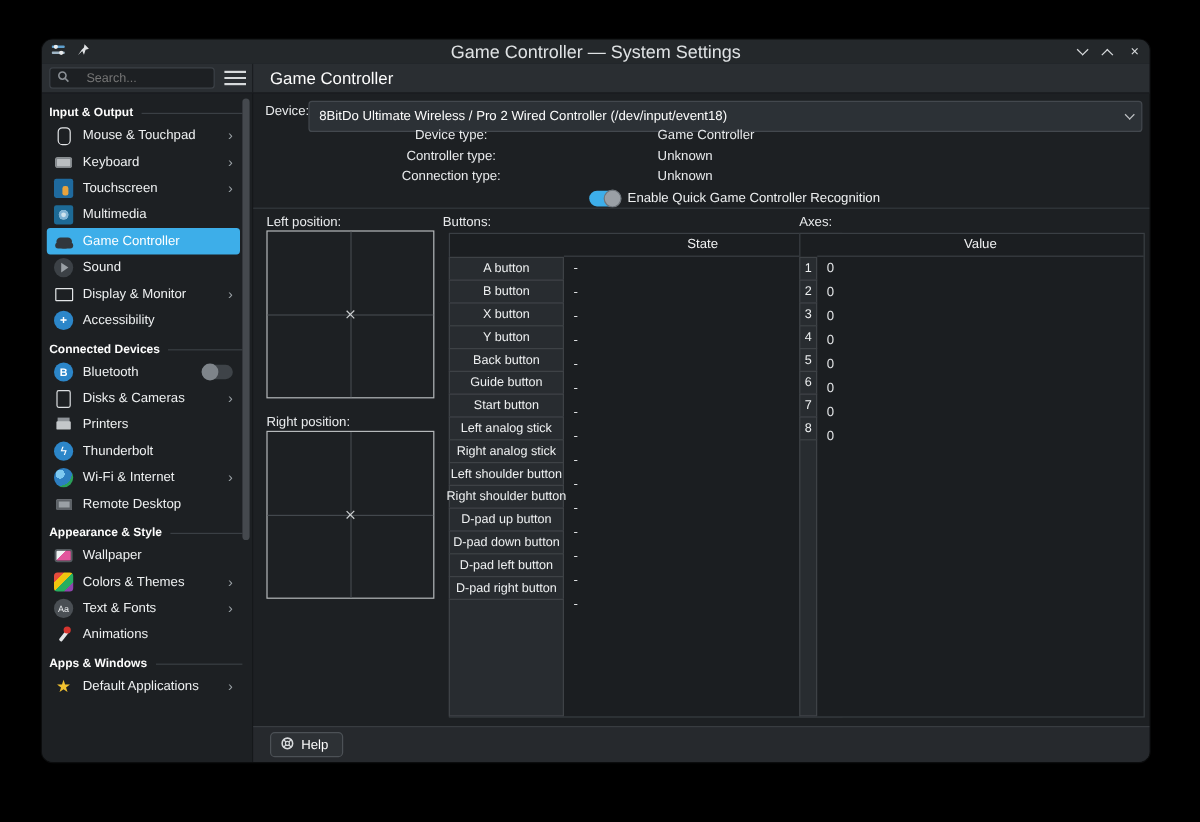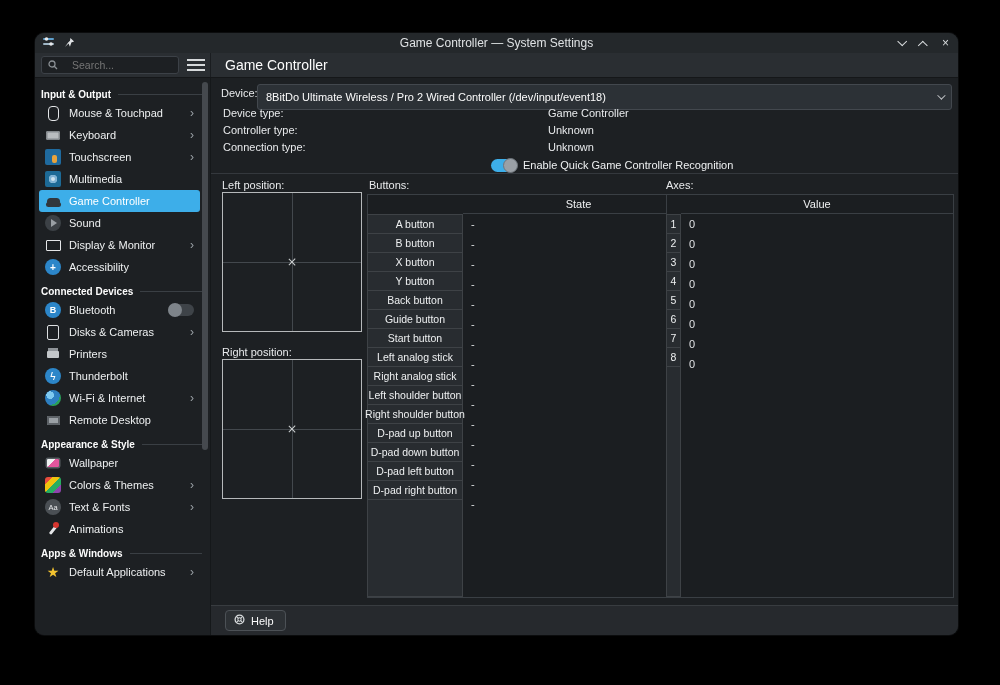--- a/index.html
+++ b/index.html
@@ -2,21 +2,21 @@
 <html><head>
 <meta charset="utf-8">
 <style>
   html,body{margin:0;padding:0;width:1000px;height:685px;background:#000;font-family:"Liberation Sans",sans-serif;overflow:hidden}
   *{box-sizing:border-box}
   #window{position:absolute;left:35px;top:33px;width:923px;height:602px;background:#1d2023;border-radius:9px;overflow:hidden;display:flex;flex-direction:column;box-shadow:0 0 0 1px #0b0c0d}
 
   
   .titlebar{height:20px;flex:none;background:#24282b;position:relative;display:flex;align-items:center;color:#e8eaec;font-size:11px}
   .tb-left{display:flex;align-items:center;gap:9px;padding-left:8px;z-index:2}
-  .tb-title{position:absolute;left:0;right:0;text-align:center;color:#dfe2e4;font-size:12px}
+  .tb-title{position:absolute;left:0;right:0;text-align:center;color:#dfe2e4;font-size:15px}
   .tb-right{margin-left:auto;display:flex;align-items:center;gap:15px;padding-right:9px;z-index:2}
   .chev{width:7px;height:7px;border-right:1.4px solid #d7dadc;border-bottom:1.4px solid #d7dadc;display:inline-block}
   .chev.down{transform:rotate(45deg) translate(-1px,-2px)}
   .chev.up{transform:rotate(-135deg) translate(-1px,-2px)}
   .tb-close{color:#d7dadc;font-size:12px;line-height:1}
 
   
   .toolbar{height:25px;flex:none;background:#2a2e32;border-bottom:1px solid #151719;display:flex}
   .toolbar-sidebar{width:175px;flex:none;display:flex;align-items:center;gap:5px;padding:0 5px 0 6px}
   .searchbox{flex:1;height:18px;background:#1d2023;border:1px solid #3c4147;border-radius:3px;display:flex;align-items:center;gap:12px;padding:0 6px}
@@ -71,21 +71,21 @@
 
   
   .content-col{flex:1;display:flex;flex-direction:column;min-width:0;border-left:1px solid #15181a}
   .content{flex:1;position:relative;font-size:11px;color:#eef0f1}
   .device-row{position:absolute;top:6px;left:0;right:0;height:19px}
   .device-label{position:absolute;left:10px;top:3px;color:#e8eaec}
   .combobox{position:absolute;left:46px;right:6px;top:0;height:19px;background:#2c3136;border:1px solid #43484e;border-radius:3px;display:flex;align-items:center;padding:12px 8px;color:#fcfcfc}
   .combobox .cchev{margin-left:auto;width:6px;height:6px;border-right:1.3px solid #c0c3c6;border-bottom:1.3px solid #c0c3c6;transform:rotate(45deg) translateY(-2px)}
   .info-block{position:absolute;top:29px;left:0;right:0}
   .info-row{height:17px;position:relative}
-  .info-label{position:absolute;left:12px;width:330px;text-align:left;color:#e8eaec}
+  .info-label{position:absolute;left:0;width:330px;text-align:center;color:#e8eaec}
   .info-value{position:absolute;left:337px;color:#e8eaec}
   .kwin-row{position:absolute;top:80px;left:280px;height:14px;display:flex;align-items:center;gap:6px}
   .toggle-on{width:26px;height:13px;border-radius:7px;background:#3daee9;position:relative;flex:none}
   .toggle-on .knob{position:absolute;right:-1px;top:-1px;width:15px;height:15px;border-radius:50%;background:#9aa0a6;border:1px solid #6f757b}
   .content-sep{position:absolute;top:95px;left:0;right:0;height:1px;background:#34383d}
   .col-label{position:absolute;top:101px;color:#e8eaec}
 
   .posbox{position:absolute;left:11px;width:140px;height:140px;border:1px solid #b6b9bb;background:#1d2023}
   .posbox .vline{position:absolute;left:50%;top:0;bottom:0;width:1px;background:#43484d}
   .posbox .hline{position:absolute;top:50%;left:0;right:0;height:1px;background:#43484d}
@@ -312,21 +312,21 @@
           <span class="xmark"></span>
         </div>
 
         <span class="col-label" style="left:11px;top:268px">Right position:</span>
         <div class="posbox" style="top:281px">
           <span class="vline"></span>
             <span class="hline"></span>
           <span class="xmark"></span>
         </div>
 
-        <div class="dtable" style="left:156px;width:328px">
+        <div class="dtable" style="left:163px;width:328px">
           <div class="t-header">
             <div class="t-hspacer" style="width:95px"></div>
             <div class="t-htitle">State</div>
           </div>
           <div class="t-body">
             <div class="t-labels" id="btn-labels" style="width:96px">
                 <div class="t-cell">A button</div>
                 <div class="t-cell">B button</div>
                 <div class="t-cell">X button</div>
                 <div class="t-cell">Y button</div>

